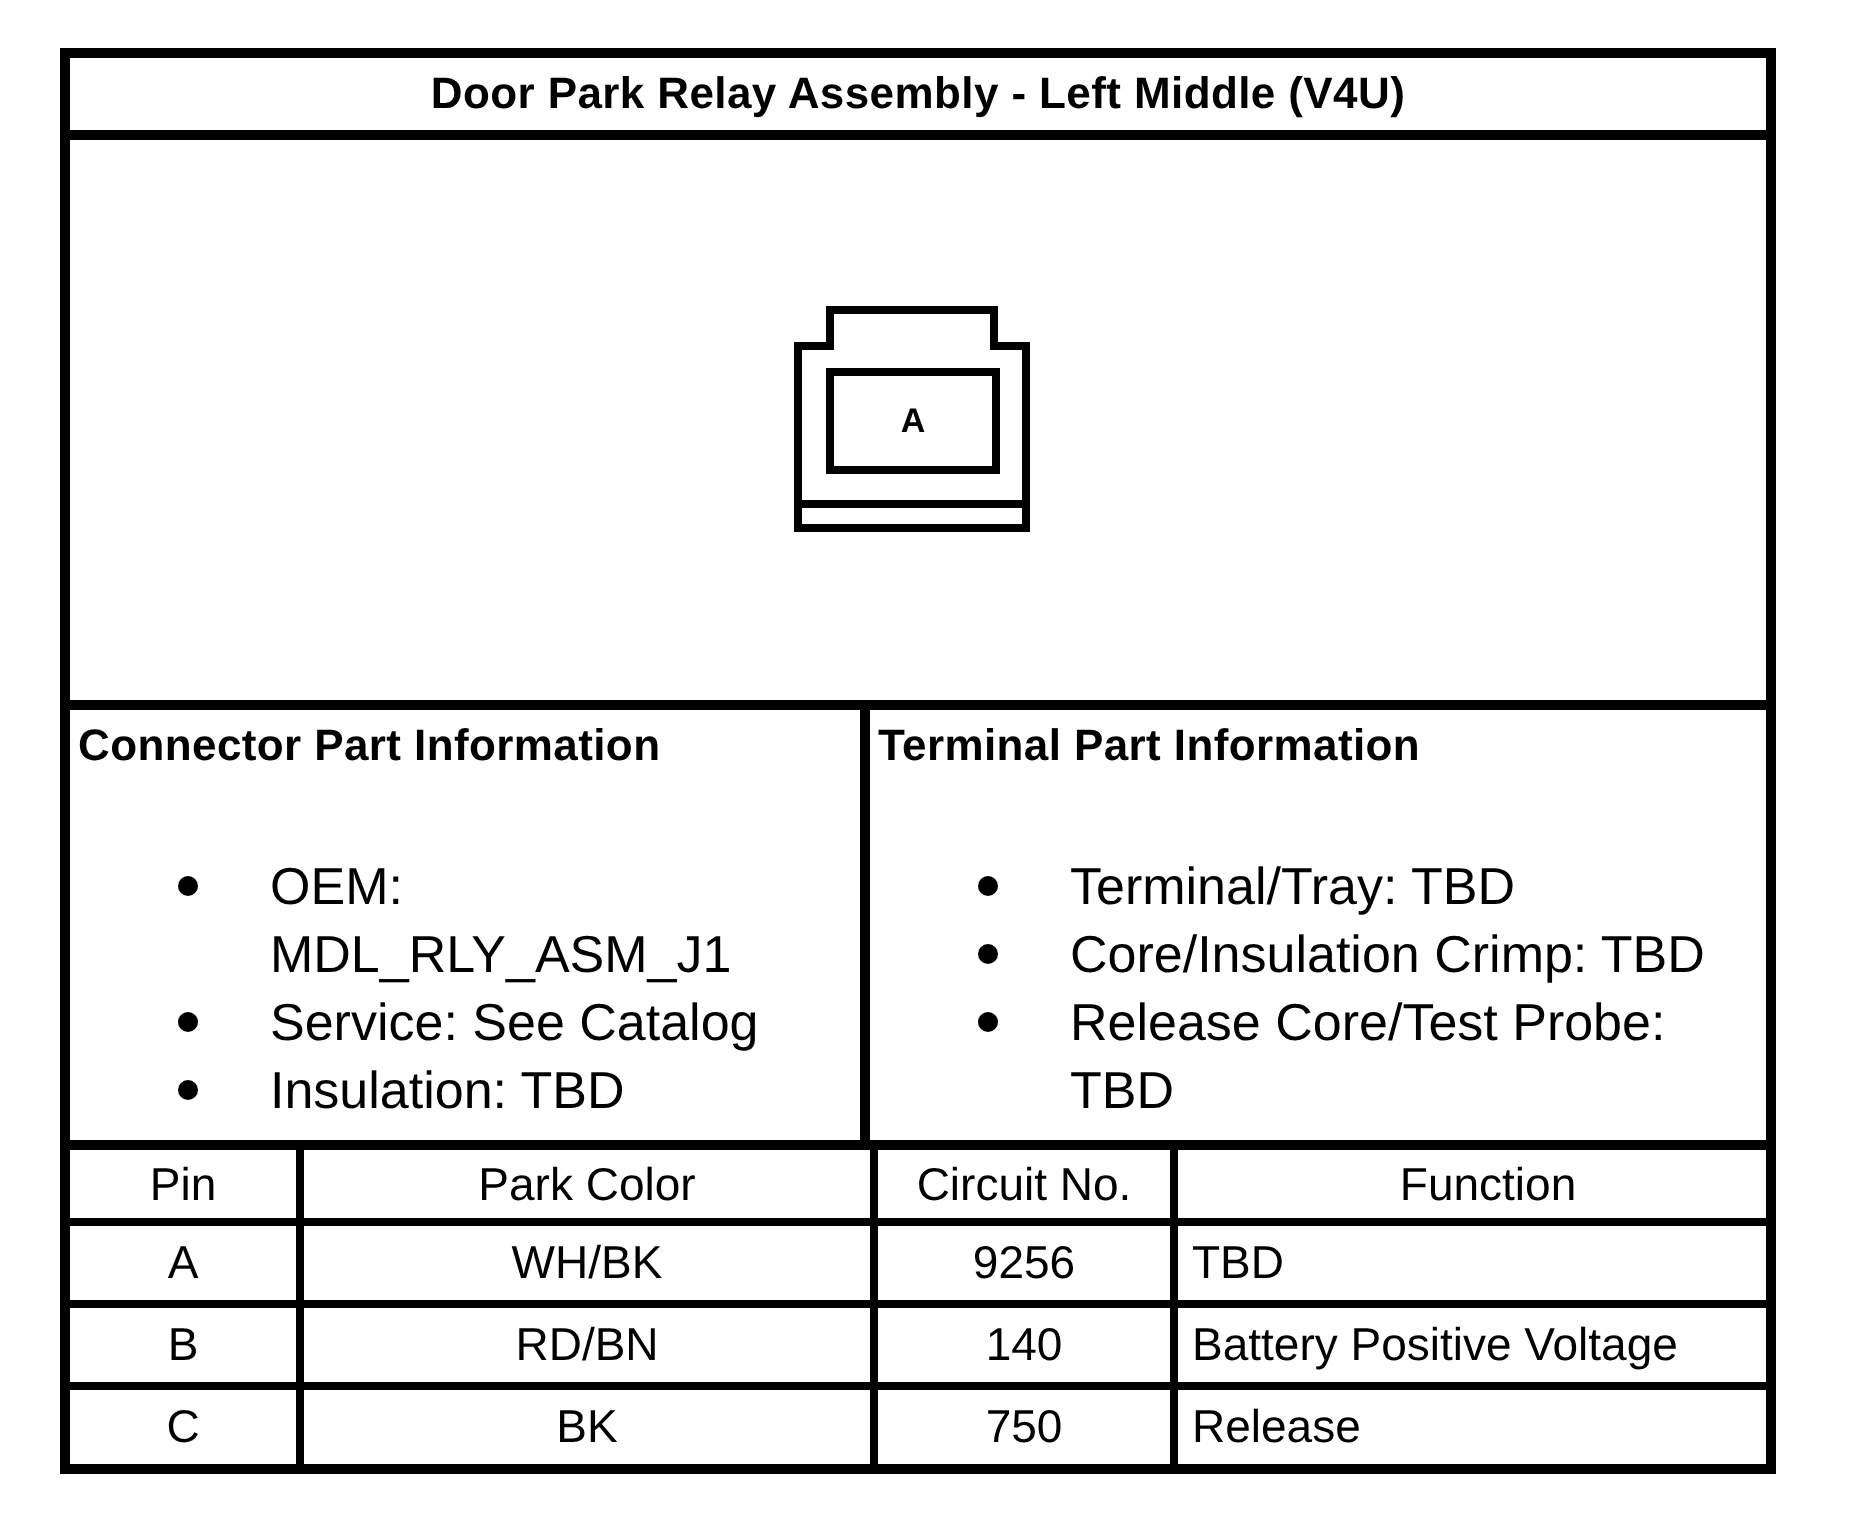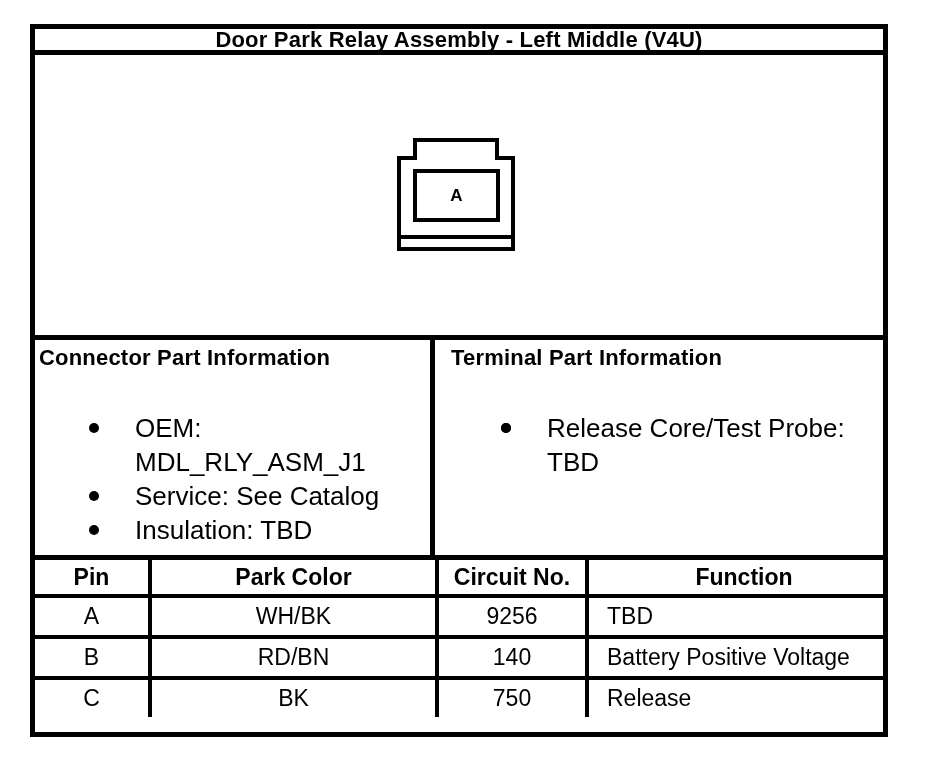--- a/index.html
+++ b/index.html
@@ -3,56 +3,56 @@
 <meta charset="utf-8">
 <style>
   * { margin:0; padding:0; box-sizing:border-box; }
   html,body { width:928px; height:760px; background:#ffffff; overflow:hidden;
               font-family:"Liberation Sans","DejaVu Sans",sans-serif; color:#000; }
 
   .sheet { position:absolute; left:30px; top:24px; width:858px; height:713px;
            border:5px solid #000; background:#fff; }
 
   
-  .title-bar { height:26px; border-bottom:5px solid #000;
+  .title-bar { height:41px; border-bottom:5px solid #000;
                display:flex; align-items:center; justify-content:center;
                font-size:22px; font-weight:bold; letter-spacing:0.2px; }
 
   
   .figure-section { position:relative; height:285px; border-bottom:5px solid #000; }
   .conn-body { position:absolute; left:362px; top:101px; width:118px; height:95px;
                border:4px solid #000; background:#fff; }
   .conn-tab  { position:absolute; left:378px; top:83px; width:86px; height:22px;
                border:4px solid #000; border-bottom:none; background:#fff; z-index:2; }
   .conn-cavity { position:absolute; left:12px; top:9px; width:87px; height:53px;
                  border:4px solid #000; display:flex; align-items:center; justify-content:center;
                  font-size:17px; font-weight:600; }
   .conn-latch { position:absolute; left:0; top:75px; width:110px; height:4px; background:#000; }
 
   
   .info-section { height:220px; border-bottom:5px solid #000; display:flex; }
   .info-box { position:relative; height:215px; }
   .info-box.left  { width:400px; border-right:5px solid #000; }
-  .info-box.right { flex:1;padding-left:12px; }
+  .info-box.right { flex:1; }
   .info-heading { font-size:22px; font-weight:bold; padding:5px 0 0 4px; letter-spacing:0.2px; }
   .bullet-list { margin-top:40px; }
   .bullet-line { position:relative; padding-left:100px; line-height:34px; font-size:26px; }
   .bullet-dot { position:absolute; left:54px; top:12px; width:10px; height:10px;
                 border-radius:50%; background:#000; }
 
   
   .pin-table { height:157px; display:flex; flex-direction:column; }
   .tr { display:grid; grid-template-columns:113px 287px 150px 298px; flex:1;
         border-bottom:4px solid #000; }
   .tr:last-child { border-bottom:none; }
-  .tr.head { flex:0 0 38px; font-weight:bold; }
+  .tr.head { flex:0 0 38px; font-weight:normal; }
   .td { display:flex; align-items:center; justify-content:center;
         font-size:23px; overflow:hidden; white-space:nowrap; }
   .td + .td { border-left:4px solid #000; }
-  .td.fn { justify-content:flex-start; padding-left:18px; }
+  .td.fn { justify-content:flex-start; padding-left:7px; }
   .tr.head .td.fn { justify-content:center; padding-left:16px; }
 </style>
 </head>
 <body>
 
 <div class="sheet">
 
   <div class="title-bar">
     <span>Door Park Relay Assembly - Left Middle (V4U)</span>
   </div>
@@ -85,20 +85,25 @@
           <span>Insulation: TBD</span>
         </div>
       </div>
     </div>
 
     <div class="info-box right">
       <div class="info-heading">Terminal Part Information</div>
       <div class="bullet-list">
         <div class="bullet-line">
           <span class="bullet-dot"></span>
+          <span>Terminal/Tray: TBD</span>
+        </div>
+        <div class="bullet-line">
+          <span class="bullet-dot"></span>
+          <span>Core/Insulation Crimp: TBD</span>
         </div>
         <div class="bullet-line">
           <span class="bullet-dot"></span>
           <span>Release Core/Test Probe: TBD</span>
         </div>
       </div>
     </div>
 
   </div>
 

